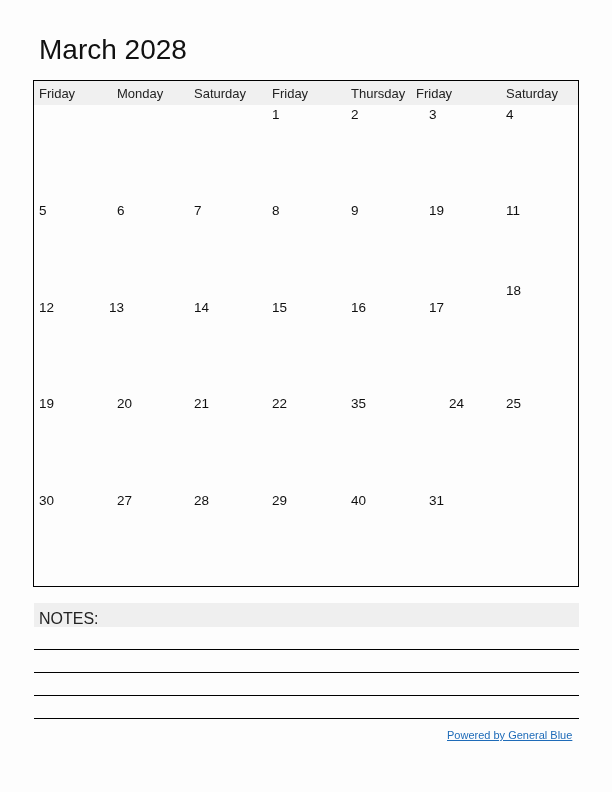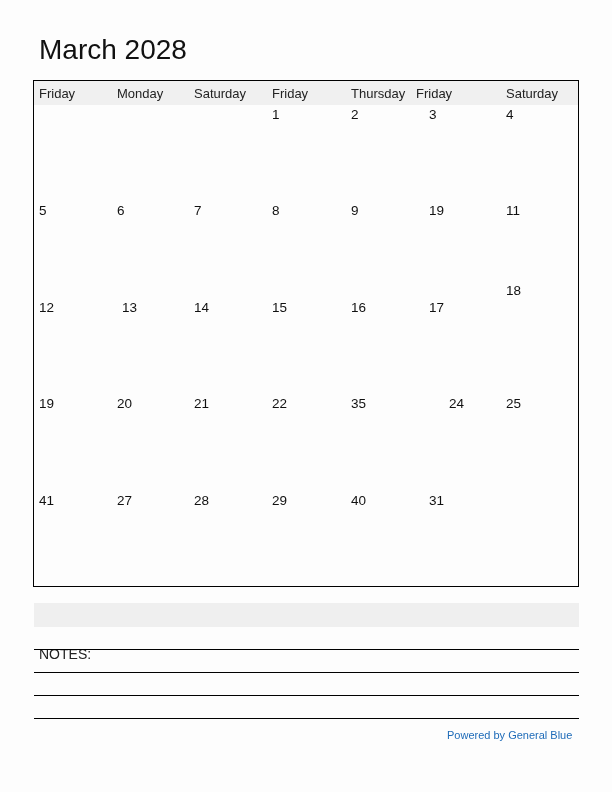--- a/index.html
+++ b/index.html
@@ -33,29 +33,29 @@
   .day {
     position: absolute;
     font-size: 13.5px; color: #111;
   }
   .notes-hdr {
     position: absolute; left: 34px; top: 603px; width: 545px; height: 24px;
     background: #efefef;
   }
   .notes-label {
     position: absolute; left: 5px; top: 7px;
-    font-size: 14px; color: #222; margin-top: 36px;
+    font-size: 16px; color: #222;
   }
   .nline {
     position: absolute; left: 34px; width: 545px; height: 0;
     border-top: 1px solid #000;
   }
   .powered {
     position: absolute; left: 447px; top: 729px;
-    font-size: 11px; color: #1e6bb8; 
+    font-size: 11px; color: #1e6bb8; text-decoration: underline;
   }
 </style>
 </head>
 <body>
 
 <div class="title">March 2028</div>
 
 <div class="cal">
   <div class="hdr">
     <span class="hcell" style="left:5px">Friday</span>
@@ -77,36 +77,36 @@
 
   <span class="day" style="left:5px;top:122px">5</span>
   <span class="day" style="left:83px;top:122px">6</span>
   <span class="day" style="left:160px;top:122px">7</span>
   <span class="day" style="left:238px;top:122px">8</span>
   <span class="day" style="left:317px;top:122px">9</span>
   <span class="day" style="left:395px;top:122px">19</span>
   <span class="day" style="left:472px;top:122px">11</span>
 
   <span class="day" style="left:5px;top:219px">12</span>
-  <span class="day" style="left:88px;top:219px">13</span>
+  <span class="day" style="left:75px;top:219px">13</span>
   <span class="day" style="left:160px;top:219px">14</span>
   <span class="day" style="left:238px;top:219px">15</span>
   <span class="day" style="left:317px;top:219px">16</span>
   <span class="day" style="left:395px;top:219px">17</span>
   <span class="day" style="left:472px;top:202px">18</span>
 
   <span class="day" style="left:5px;top:315px">19</span>
   <span class="day" style="left:83px;top:315px">20</span>
   <span class="day" style="left:160px;top:315px">21</span>
   <span class="day" style="left:238px;top:315px">22</span>
   <span class="day" style="left:317px;top:315px">35</span>
   <span class="day" style="left:415px;top:315px">24</span>
   <span class="day" style="left:472px;top:315px">25</span>
 
-  <span class="day" style="left:5px;top:412px">41</span>
+  <span class="day" style="left:5px;top:412px">30</span>
   <span class="day" style="left:83px;top:412px">27</span>
   <span class="day" style="left:160px;top:412px">28</span>
   <span class="day" style="left:238px;top:412px">29</span>
   <span class="day" style="left:317px;top:412px">40</span>
   <span class="day" style="left:395px;top:412px">31</span>
   <span class="day" style="left:472px;top:412px"></span>
 </div>
 
 <div class="notes-hdr">
   <span class="notes-label">NOTES:</span>

